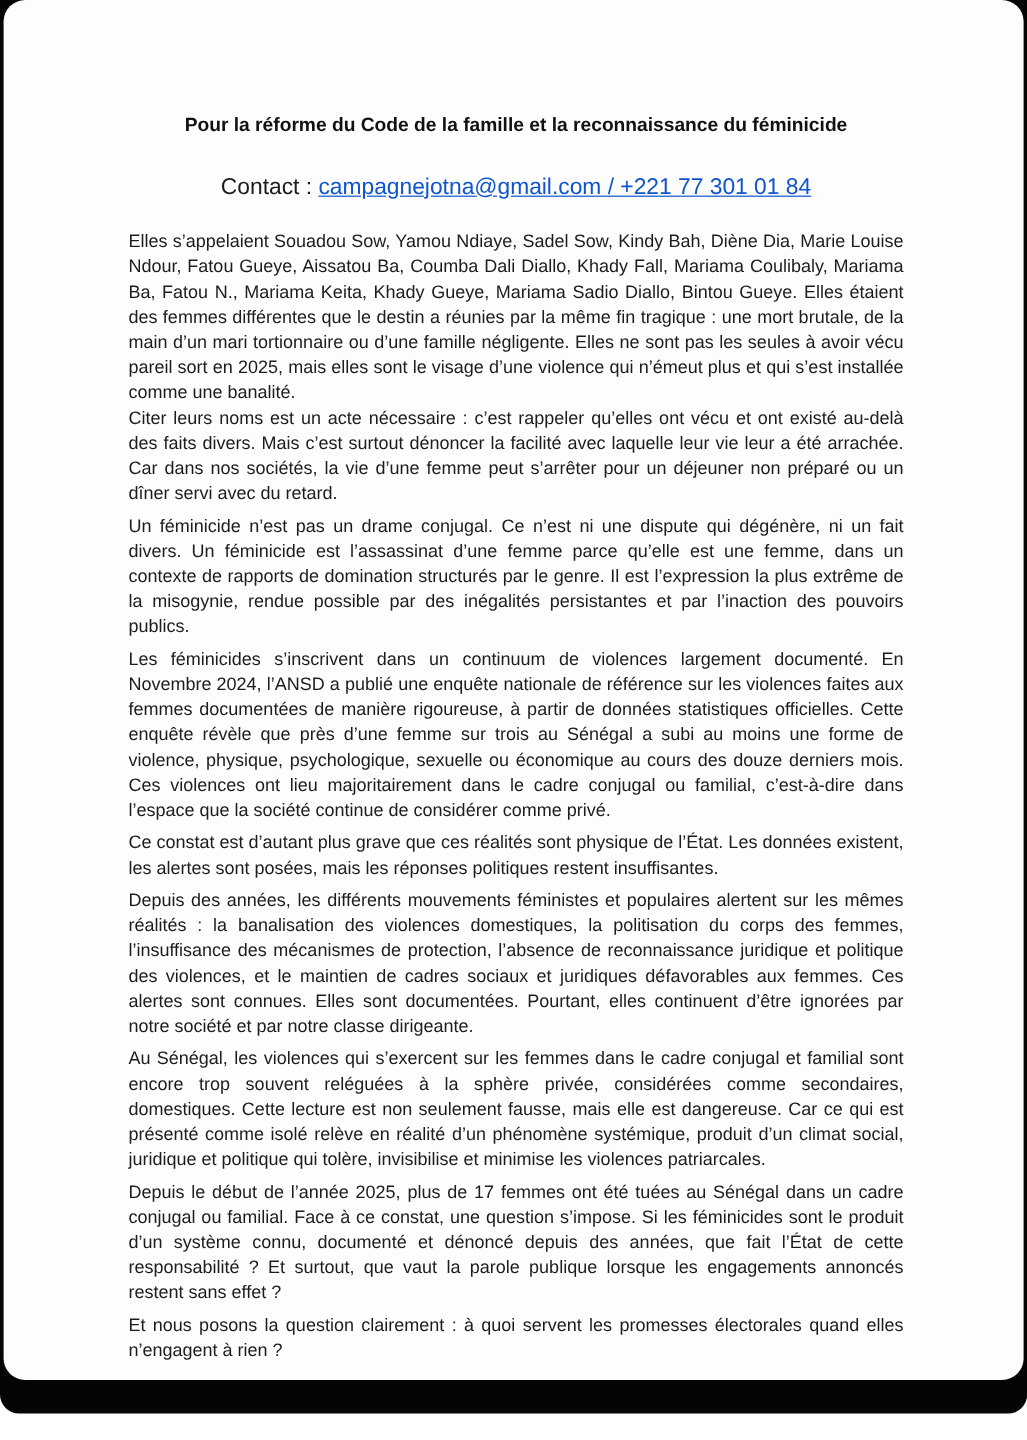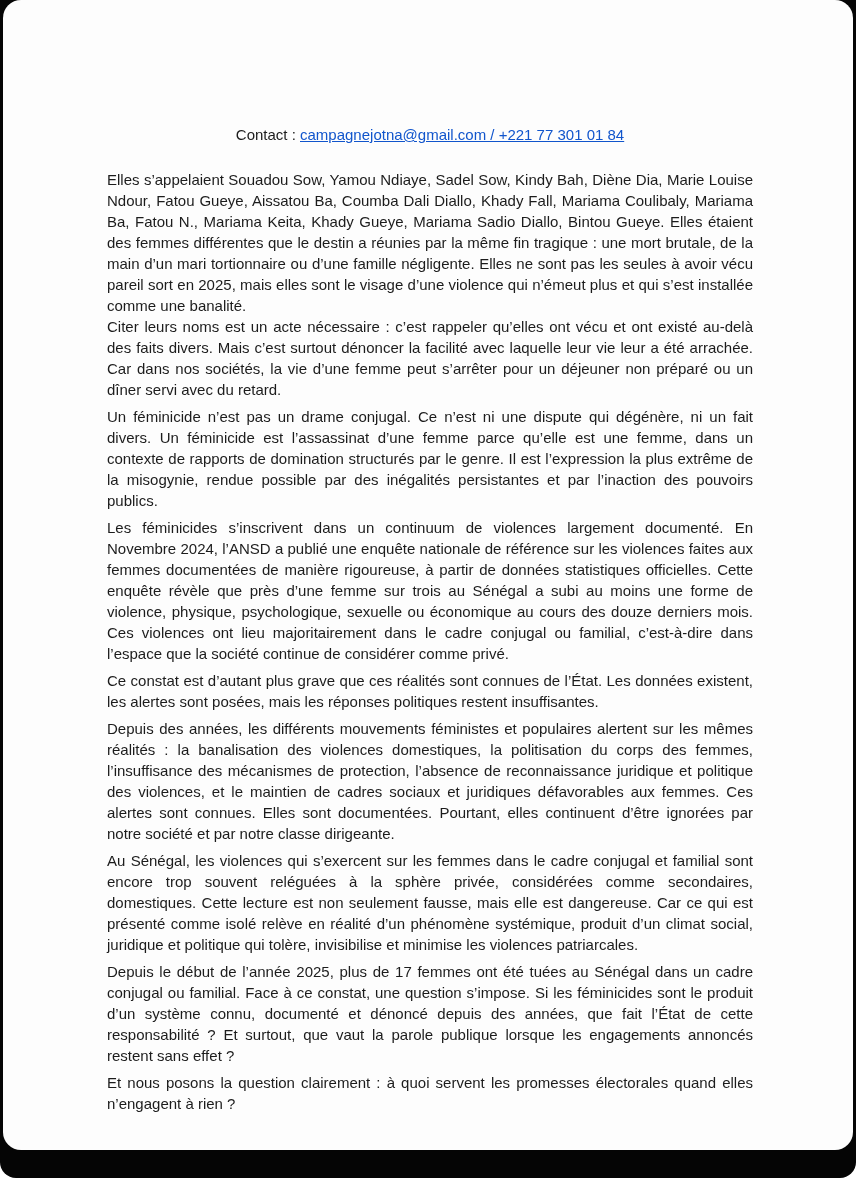--- a/index.html
+++ b/index.html
@@ -40,21 +40,21 @@
   h1.doc-title {
     margin: 0;
     font-size: 16px;
     line-height: 22px;
     font-weight: bold;
     text-align: center;
     color: #111111;
   }
   p.contact {
     margin: 30px 0 0 0;
-    font-size: 15px;
+    font-size: 19px;
     line-height: 21px;
     text-align: center;
     color: #1c1c1c;
   }
   a.contact-link {
     color: #1155cc;
     text-decoration: underline;
     cursor: pointer;
   }
   p.body-par {
@@ -71,32 +71,33 @@
     margin-top: 24px;
   }
 </style>
 </head>
 <body>
 
 <div class="stage">
   <div class="photo">
     <div class="page">
 
+      <h1 class="doc-title">Pour la réforme du Code de la famille et la reconnaissance du féminicide</h1>
 
       <p class="contact"><span>Contact : </span><a class="contact-link" href="#">campagnejotna@gmail.com / +221 77 301 01 84</a></p>
 
       <p class="body-par first">Elles s’appelaient Souadou Sow, Yamou Ndiaye, Sadel Sow, Kindy Bah, Diène Dia, Marie Louise Ndour, Fatou Gueye, Aissatou Ba, Coumba Dali Diallo, Khady Fall, Mariama Coulibaly, Mariama Ba, Fatou N., Mariama Keita, Khady Gueye, Mariama Sadio Diallo, Bintou Gueye. Elles étaient des femmes différentes que le destin a réunies par la même fin tragique : une mort brutale, de la main d’un mari tortionnaire ou d’une famille négligente. Elles ne sont pas les seules à avoir vécu pareil sort en 2025, mais elles sont le visage d’une violence qui n’émeut plus et qui s’est installée comme une banalité.</p>
 
       <p class="body-par no-gap">Citer leurs noms est un acte nécessaire : c’est rappeler qu’elles ont vécu et ont existé au-delà des faits divers. Mais c’est surtout dénoncer la facilité avec laquelle leur vie leur a été arrachée. Car dans nos sociétés, la vie d’une femme peut s’arrêter pour un déjeuner non préparé ou un dîner servi avec du retard.</p>
 
       <p class="body-par">Un féminicide n’est pas un drame conjugal. Ce n’est ni une dispute qui dégénère, ni un fait divers. Un féminicide est l’assassinat d’une femme parce qu’elle est une femme, dans un contexte de rapports de domination structurés par le genre. Il est l’expression la plus extrême de la misogynie, rendue possible par des inégalités persistantes et par l’inaction des pouvoirs publics.</p>
 
       <p class="body-par">Les féminicides s’inscrivent dans un continuum de violences largement documenté. En Novembre 2024, l’ANSD a publié une enquête nationale de référence sur les violences faites aux femmes documentées de manière rigoureuse, à partir de données statistiques officielles. Cette enquête révèle que près d’une femme sur trois au Sénégal a subi au moins une forme de violence, physique, psychologique, sexuelle ou économique au cours des douze derniers mois. Ces violences ont lieu majoritairement dans le cadre conjugal ou familial, c’est-à-dire dans l’espace que la société continue de considérer comme privé.</p>
 
-      <p class="body-par">Ce constat est d’autant plus grave que ces réalités sont connues de l’État. Les données existent, les alertes sont posées, mais les réponses politiques restent insuffisantes.</p>
+      <p class="body-par">Ce constat est d’autant plus grave que ces réalités sont physique de l’État. Les données existent, les alertes sont posées, mais les réponses politiques restent insuffisantes.</p>
 
       <p class="body-par">Depuis des années, les différents mouvements féministes et populaires alertent sur les mêmes réalités : la banalisation des violences domestiques, la politisation du corps des femmes, l’insuffisance des mécanismes de protection, l’absence de reconnaissance juridique et politique des violences, et le maintien de cadres sociaux et juridiques défavorables aux femmes. Ces alertes sont connues. Elles sont documentées. Pourtant, elles continuent d’être ignorées par notre société et par notre classe dirigeante.</p>
 
       <p class="body-par">Au Sénégal, les violences qui s’exercent sur les femmes dans le cadre conjugal et familial sont encore trop souvent reléguées à la sphère privée, considérées comme secondaires, domestiques. Cette lecture est non seulement fausse, mais elle est dangereuse. Car ce qui est présenté comme isolé relève en réalité d’un phénomène systémique, produit d’un climat social, juridique et politique qui tolère, invisibilise et minimise les violences patriarcales.</p>
 
       <p class="body-par">Depuis le début de l’année 2025, plus de 17 femmes ont été tuées au Sénégal dans un cadre conjugal ou familial. Face à ce constat, une question s’impose. Si les féminicides sont le produit d’un système connu, documenté et dénoncé depuis des années, que fait l’État de cette responsabilité ? Et surtout, que vaut la parole publique lorsque les engagements annoncés restent sans effet ?</p>
 
       <p class="body-par">Et nous posons la question clairement : à quoi servent les promesses électorales quand elles n’engagent à rien ?</p>
 
     </div>

